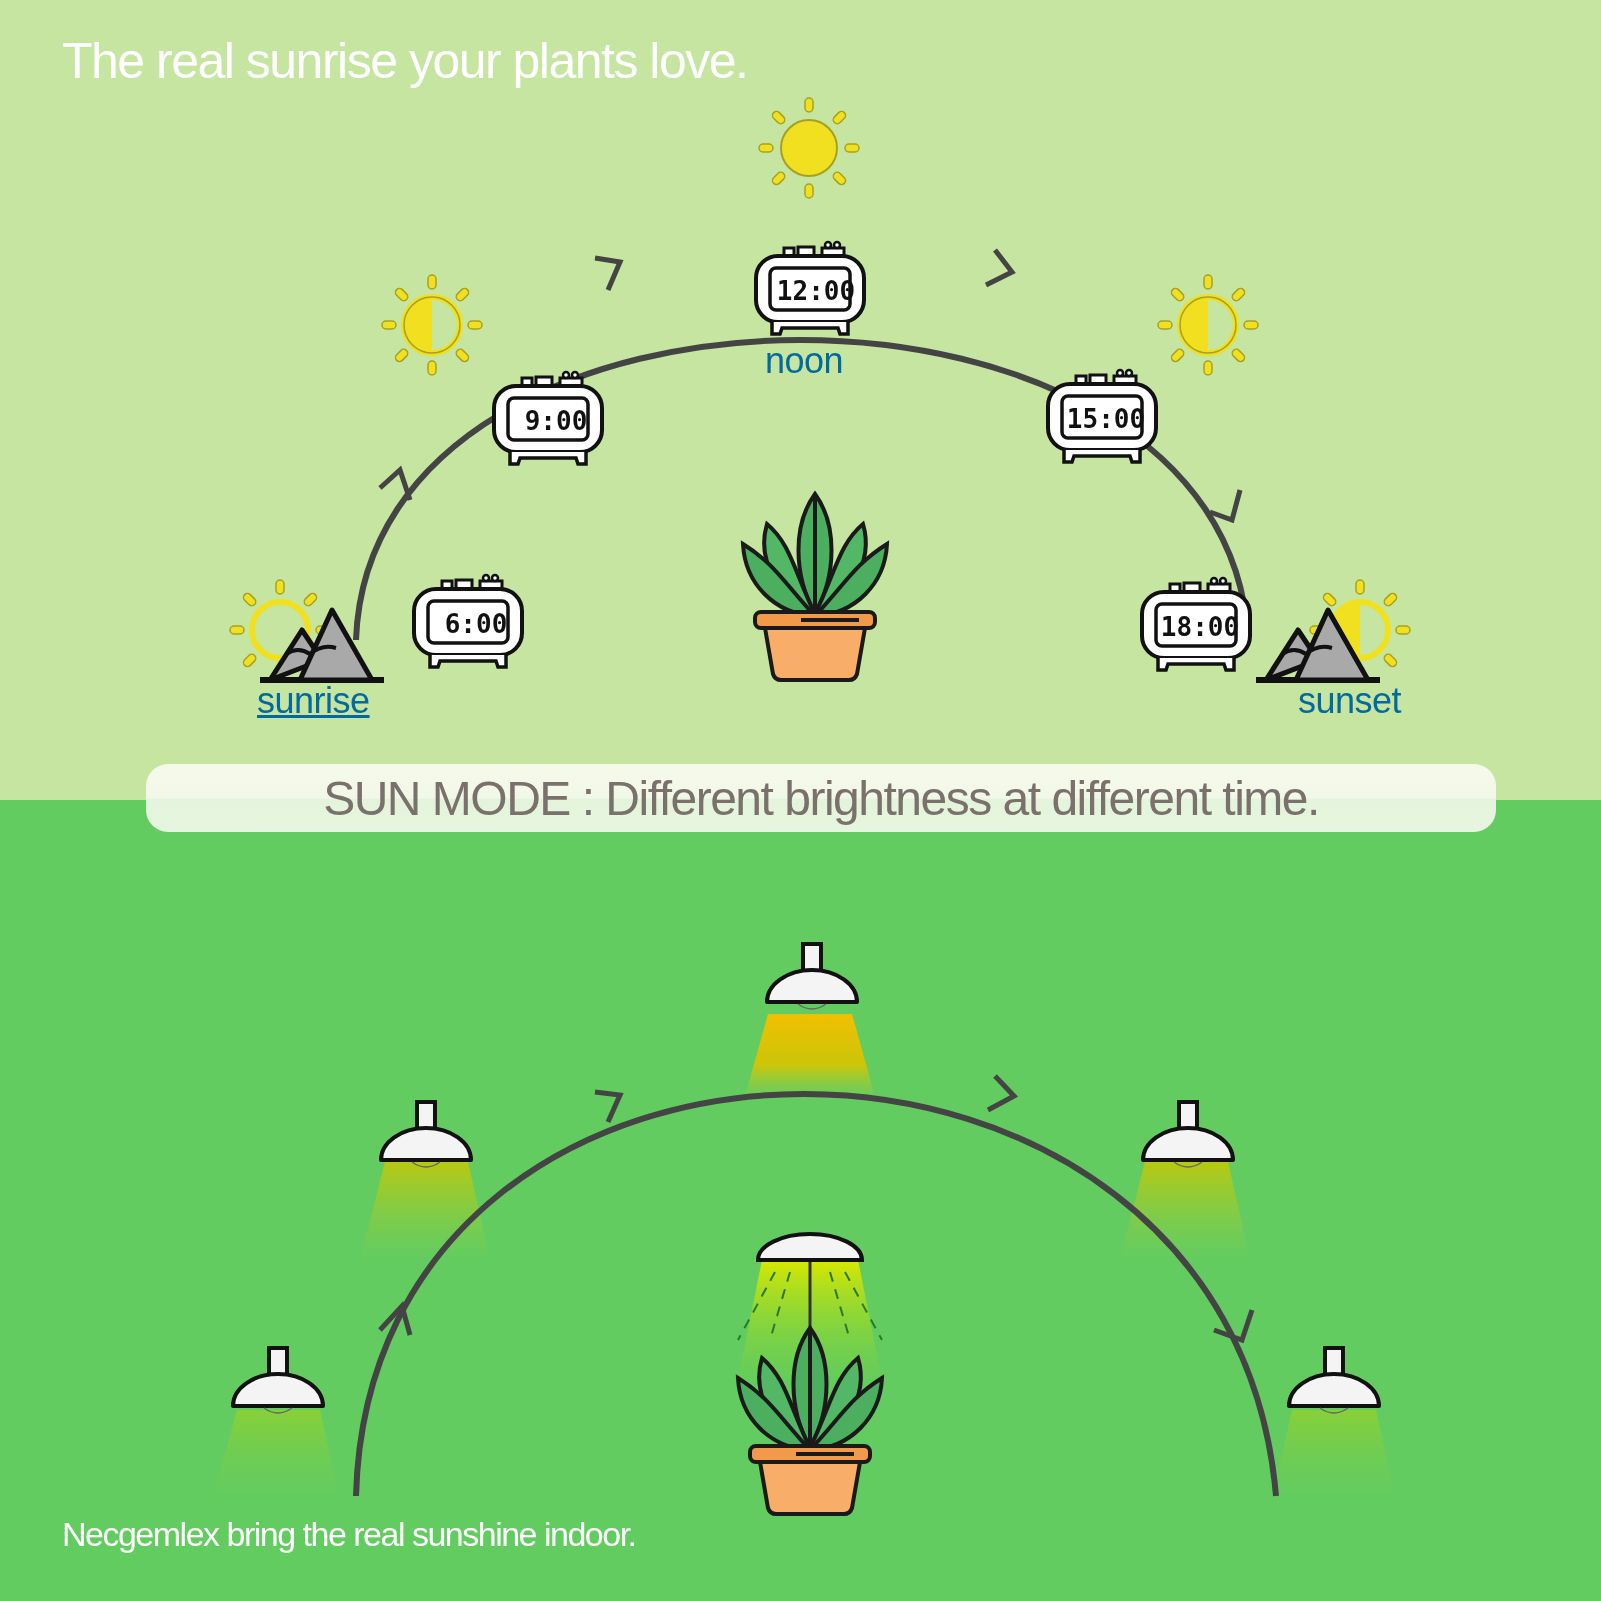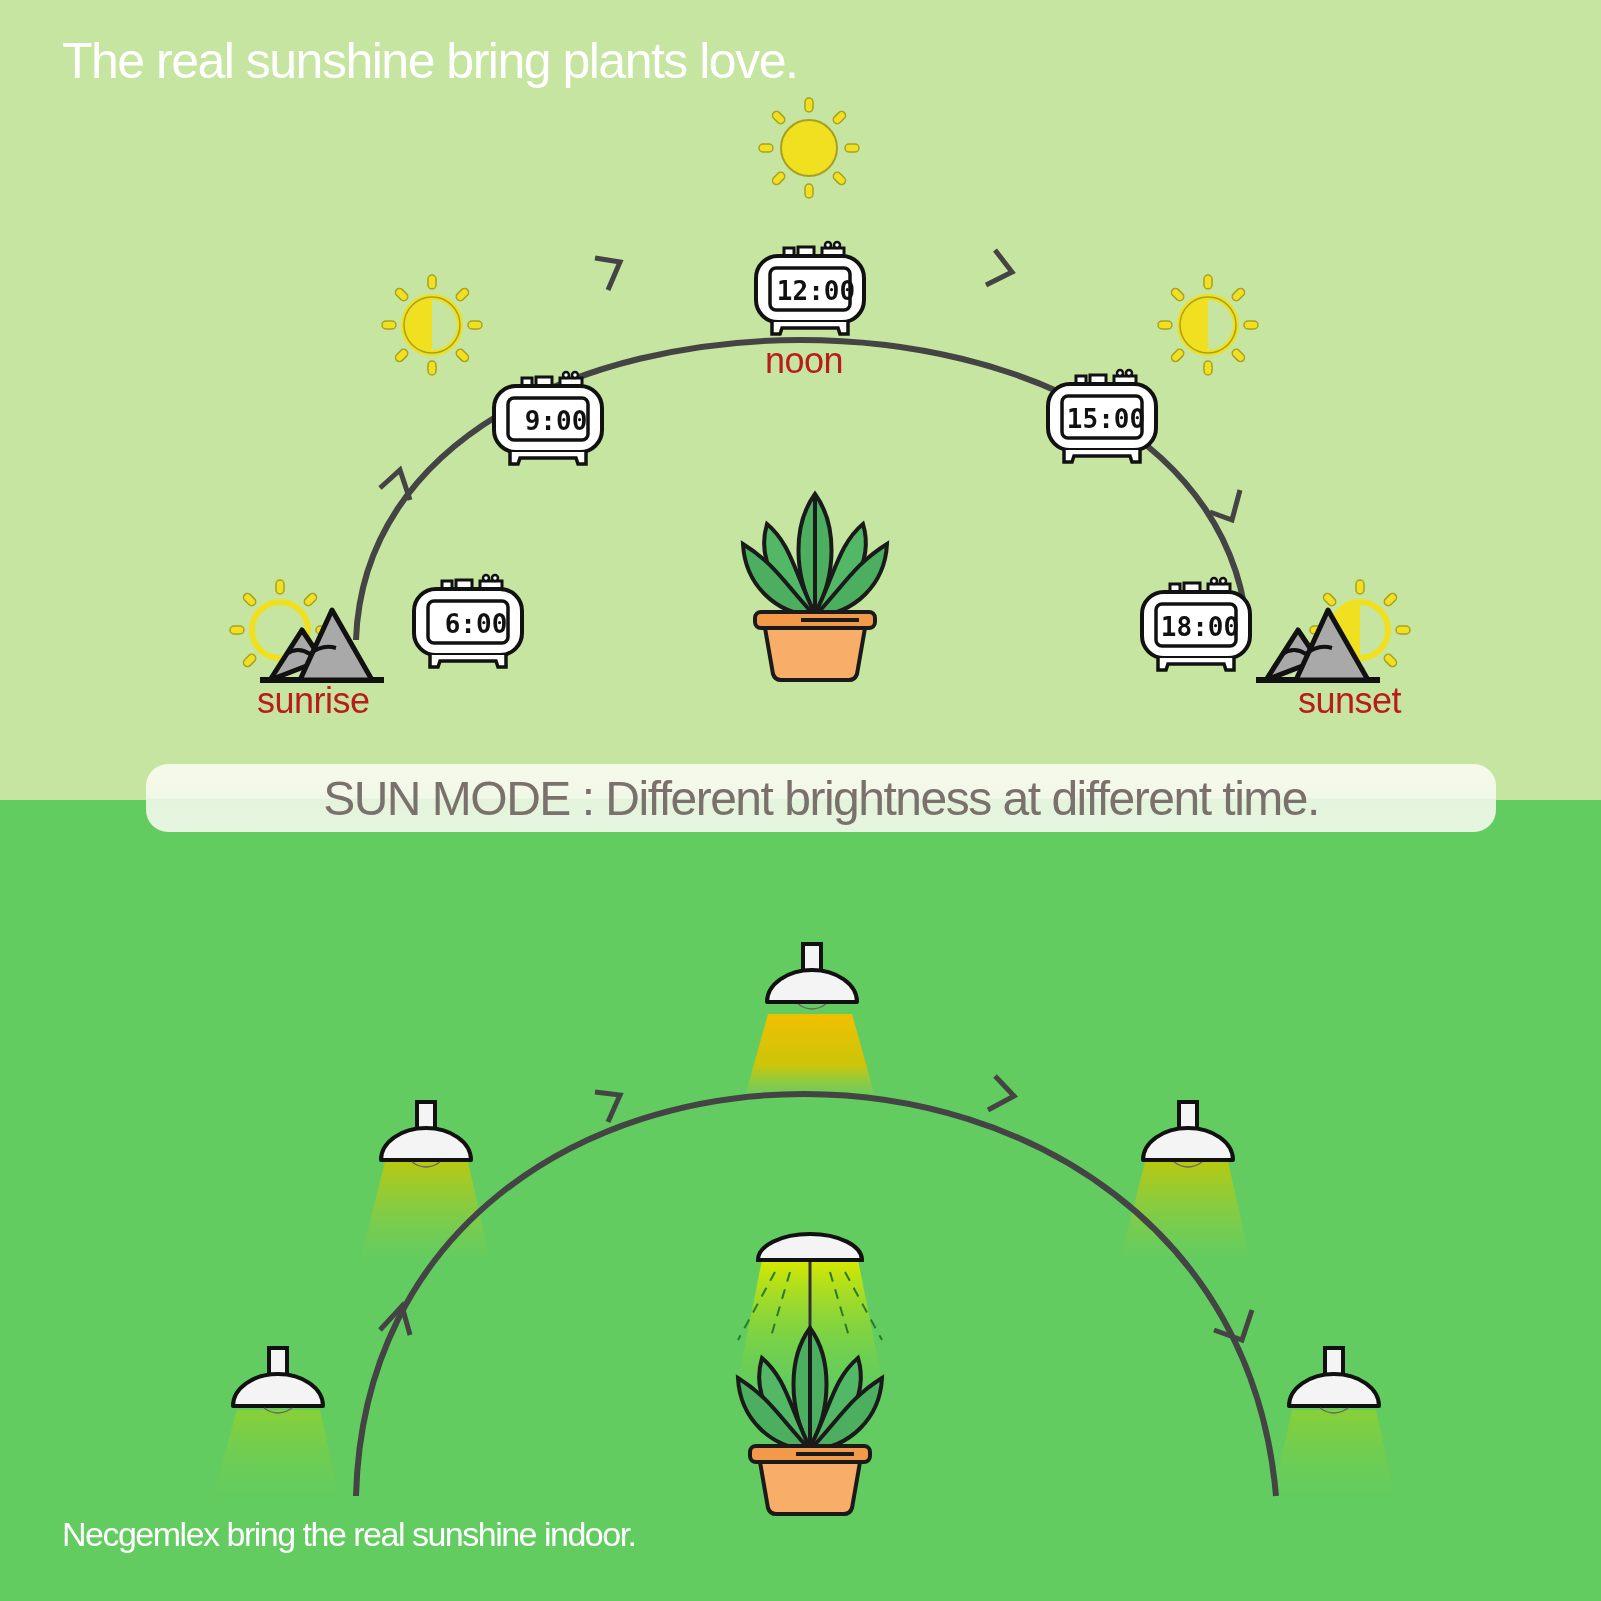--- a/index.html
+++ b/index.html
@@ -5,21 +5,21 @@
   html, body { margin:0; padding:0; }
   body { width:1601px; height:1601px; position:relative; overflow:hidden; font-family:"Liberation Sans", sans-serif; }
   .top { position:absolute; left:0; top:0; width:1601px; height:800px; background:#c5e5a1; }
   .bottom { position:absolute; left:0; top:800px; width:1601px; height:801px; background:#63cc60; }
   .headline { position:absolute; left:62px; top:32px; color:#ffffff; font-size:50px; letter-spacing:-1.5px; white-space:nowrap; }
   .footline { position:absolute; left:62px; top:1515px; color:#ffffff; font-size:34px; letter-spacing:-1.5px; white-space:nowrap; }
   .banner { position:absolute; left:146px; top:764px; width:1350px; height:68px; border-radius:22px;
             background:linear-gradient(#f5f9ea 0%, #f2f8e8 50%, #e4f4dc 52%, #e6f5df 100%);
             display:flex; align-items:center; justify-content:center; }
   .banner span { color:#7a716c; font-size:48px; letter-spacing:-1.5px; white-space:nowrap;text-align:center; }
-  .lbl { position:absolute; color:#b91c1c; font-size:36px; letter-spacing:-0.5px; }
+  .lbl { position:absolute; color:#0369a1; font-size:36px; letter-spacing:-0.5px; }
   svg.art { position:absolute; left:0; top:0; }
   .clock-text { font-family:"DejaVu Sans Mono", monospace; font-weight:bold; }
 </style>
 </head>
 <body>
 
 <div class="top"></div>
 <div class="bottom"></div>
 
 <svg class="art" width="1601" height="1601" viewBox="0 0 1601 1601">
@@ -194,23 +194,23 @@
       <line x1="790" y1="1272" x2="770" y2="1340"></line>
       <line x1="830" y1="1272" x2="850" y2="1340"></line>
       <line x1="845" y1="1272" x2="882" y2="1340"></line>
     </g>
     <g transform="translate(810,1408)">
         <use href="#plant"></use>
       </g>
   </g>
 </svg>
 
-<div class="headline">The real sunshine bring plants love.</div>
-
-<div class="lbl" style="left:257px;top:680px;">sunrise</div>
+<div class="headline">The real sunrise your plants love.</div>
+
+<div class="lbl" style="left:257px;top:680px;text-decoration:underline;">sunrise</div>
 <div class="lbl" style="left:765px;top:340px;">noon</div>
 <div class="lbl" style="left:1252px;top:680px;margin-left:46px;">sunset</div>
 
 <div class="banner">
   <span>SUN MODE : Different brightness at different time.</span>
 </div>
 
 <div class="footline">Necgemlex bring the real sunshine indoor.</div>
 
 </body></html>

